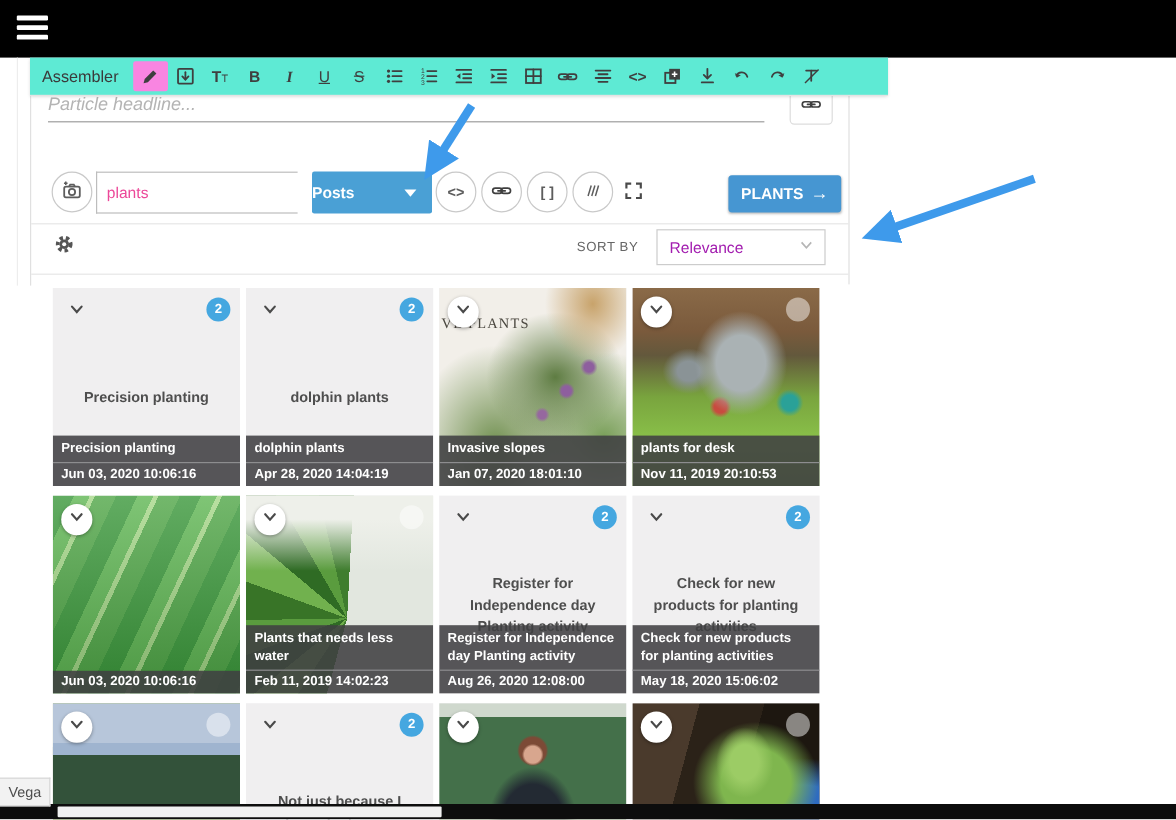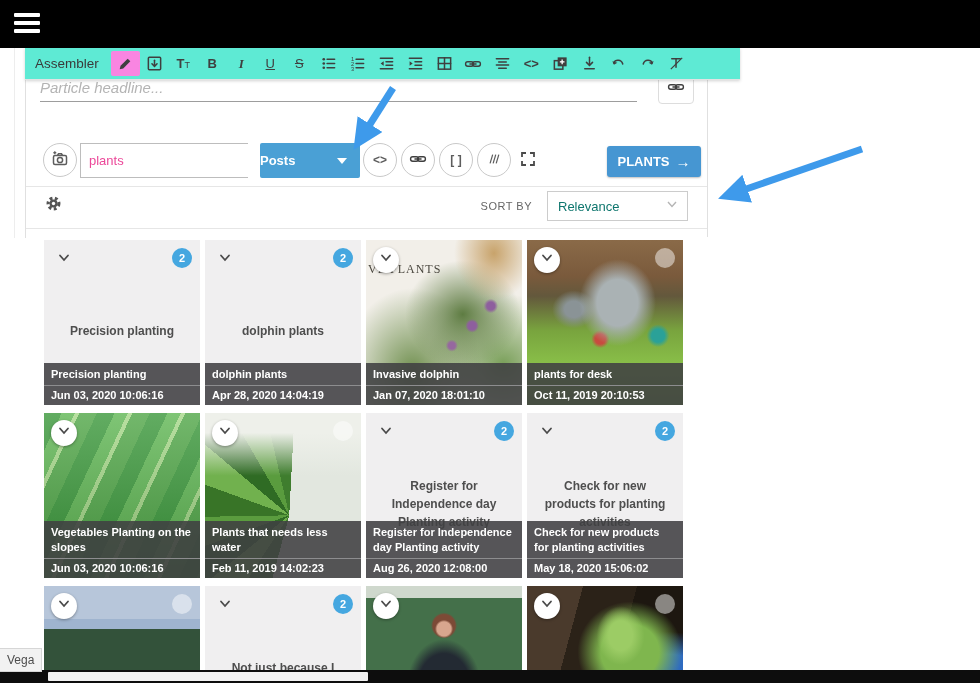--- a/index.html
+++ b/index.html
@@ -66,21 +66,21 @@
 
   .hr{position:absolute;left:26px;width:681px;height:1px;background:#e6e6e6;}
   .hr1{top:186px;} .hr2{top:228px;}
 
   
   .sort-row{position:absolute;left:26px;top:190px;width:681px;height:34px;}
   .gear{position:absolute;left:18px;top:4px;cursor:pointer;}
   .sortby-label{position:absolute;right:175px;top:10px;font-size:11px;color:#666;letter-spacing:.5px;margin-left:12px;}
   .sort-select{position:absolute;right:19px;top:1px;width:141px;height:30px;border:1px solid #ccc;background:#fff;
     display:flex;align-items:center;cursor:pointer;box-sizing:border-box;}
-  .sort-select .val{font-size:13px;color:#0f766e;padding-left:10px;flex:1;}
+  .sort-select .val{font-size:13px;color:#a21caf;padding-left:10px;flex:1;}
   .sort-select svg{margin-right:8px;}
 
   
   .grid{position:absolute;left:44px;top:240px;width:644px;display:grid;
     grid-template-columns:repeat(4,156px);grid-auto-rows:165px;gap:8px 5px;}
   .card{position:relative;width:156px;height:165px;background:#f0eff0;overflow:hidden;cursor:pointer;}
   .cimg{position:absolute;inset:0;}
   .imgtext{position:absolute;left:2px;top:22px;font-size:12px;letter-spacing:1px;color:#4a473f;
     font-family:"Liberation Serif",serif;}
   .cbody{height:121px;display:flex;align-items:center;justify-content:center;
@@ -438,46 +438,45 @@
       <div class="card">
         <div class="cimg img-invasive">
           <span class="imgtext">VE PLANTS</span>
         </div>
         <div class="cv circ">
           <span><svg width="16" height="16" viewBox="0 0 16 16">
               <path d="M4 5.5 L8 10 L12 5.5" stroke="#4a4a4a" stroke-width="1.8" fill="none" stroke-linecap="round"></path>
             </svg></span>
         </div>
         <div class="cfoot">
-          <div class="ct">Invasive dolphin</div>
+          <div class="ct">Invasive slopes</div>
           <div class="cd">Jan 07, 2020 18:01:10</div>
         </div>
       </div>
       <div class="card">
         <div class="cimg img-wateringcan"></div>
         <div class="cv circ">
           <span><svg width="16" height="16" viewBox="0 0 16 16">
               <path d="M4 5.5 L8 10 L12 5.5" stroke="#4a4a4a" stroke-width="1.8" fill="none" stroke-linecap="round"></path>
             </svg></span>
         </div>
         <div class="badge faint"></div>
         <div class="cfoot">
           <div class="ct">plants for desk</div>
-          <div class="cd">Oct 11, 2019 20:10:53</div>
+          <div class="cd">Nov 11, 2019 20:10:53</div>
         </div>
       </div>
       <div class="card">
         <div class="cimg img-veggies"></div>
         <div class="cv circ">
           <span><svg width="16" height="16" viewBox="0 0 16 16">
               <path d="M4 5.5 L8 10 L12 5.5" stroke="#4a4a4a" stroke-width="1.8" fill="none" stroke-linecap="round"></path>
             </svg></span>
         </div>
         <div class="cfoot">
-          <div class="ct">Vegetables Planting on the slopes</div>
           <div class="cd">Jun 03, 2020 10:06:16</div>
         </div>
       </div>
       <div class="card">
         <div class="cimg img-aloe"></div>
         <div class="cv circ">
           <span><svg width="16" height="16" viewBox="0 0 16 16">
               <path d="M4 5.5 L8 10 L12 5.5" stroke="#4a4a4a" stroke-width="1.8" fill="none" stroke-linecap="round"></path>
             </svg></span>
         </div>

